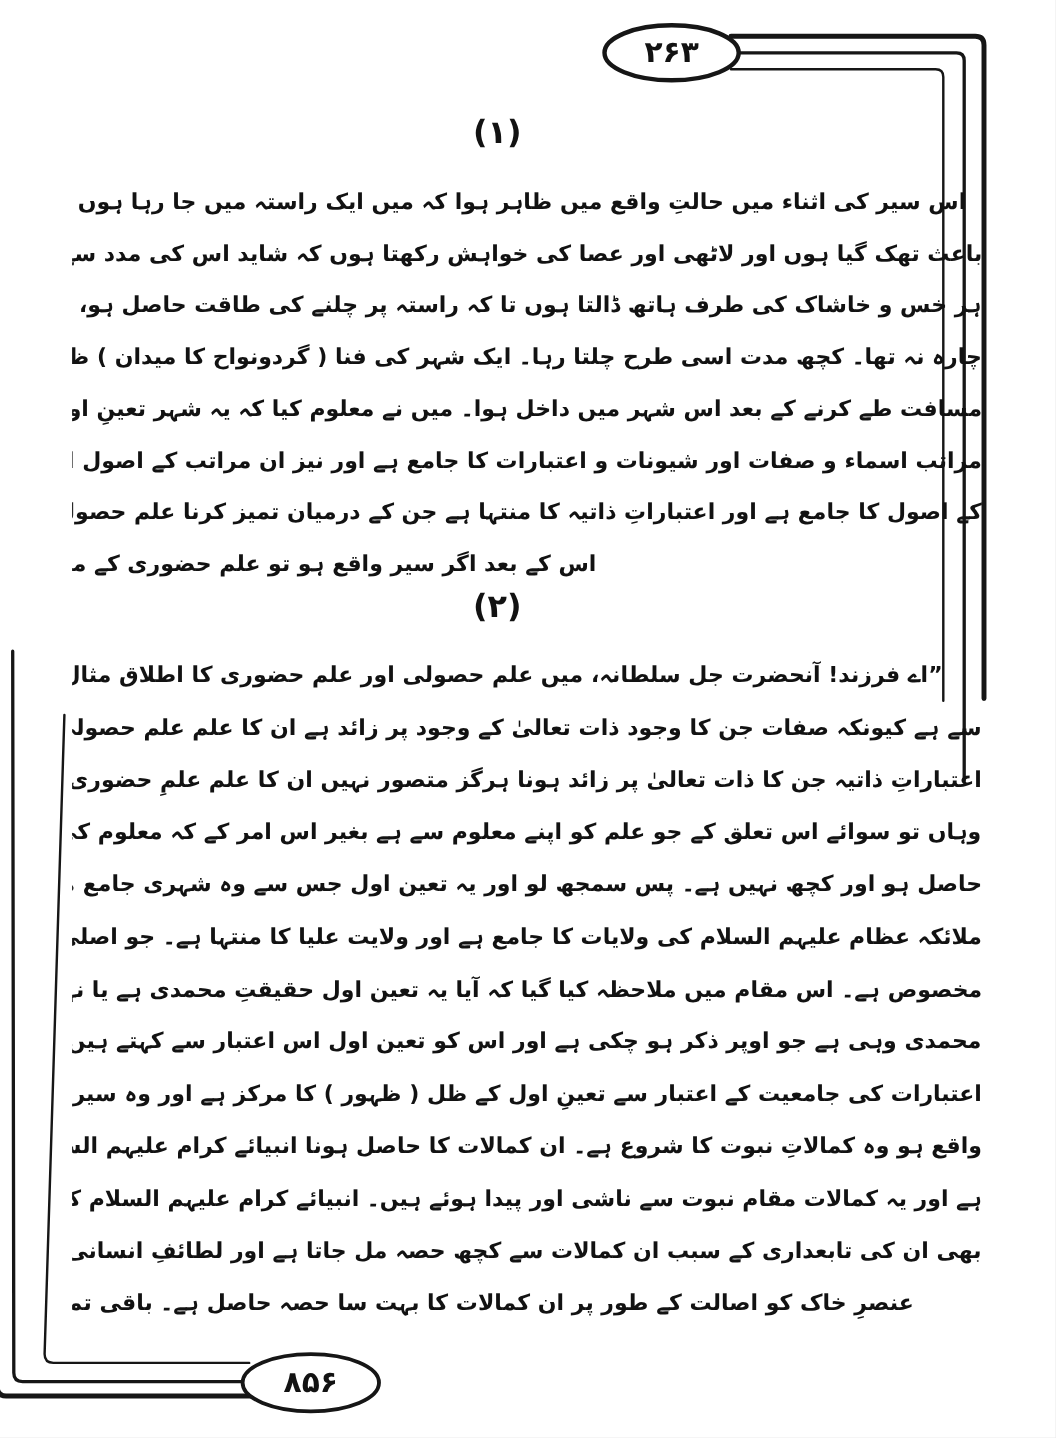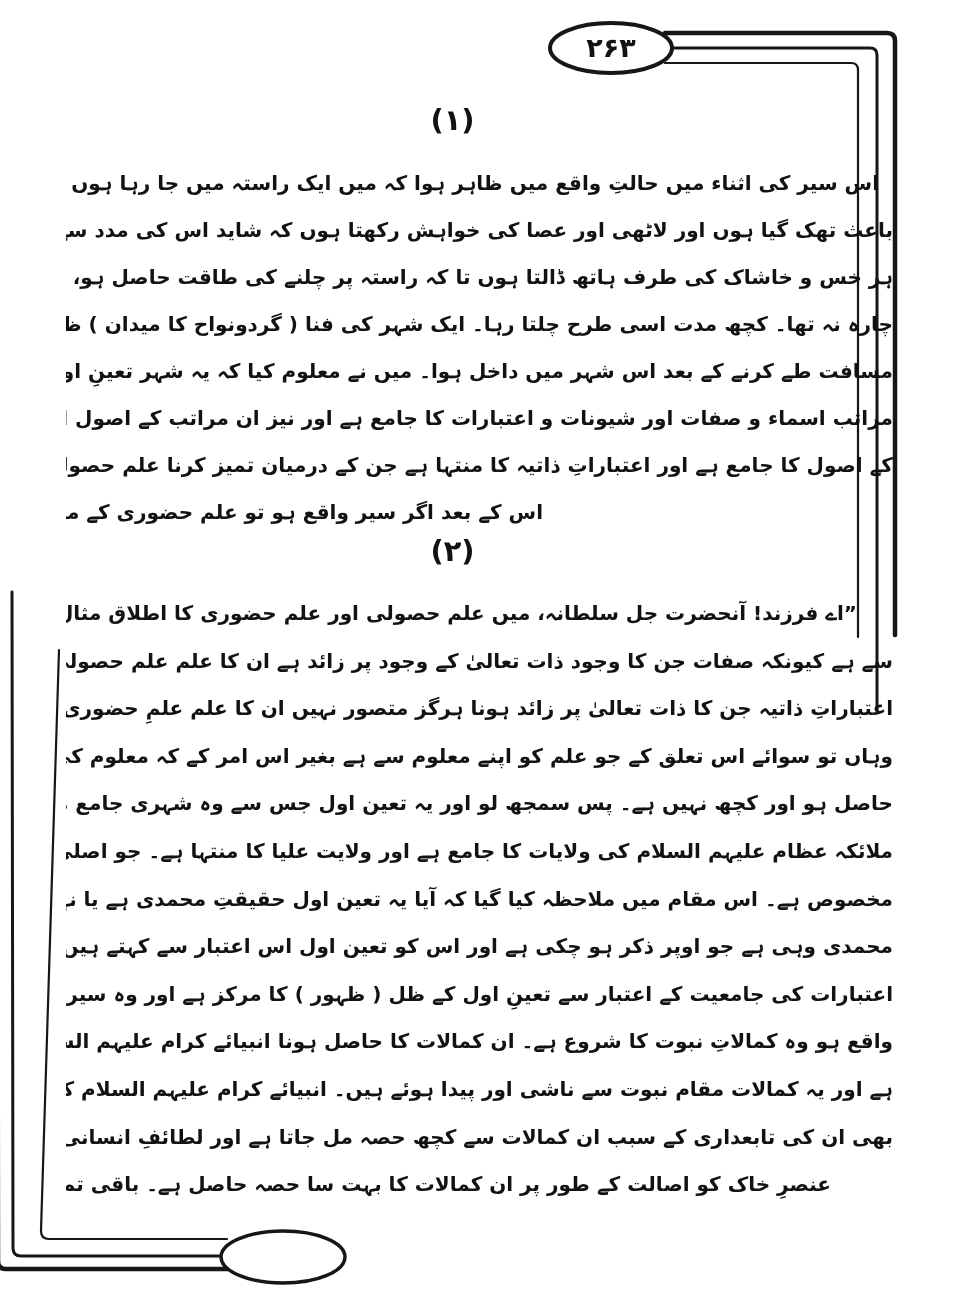--- a/index.html
+++ b/index.html
@@ -116,14 +116,15 @@
     <div class="line">ملائکہ عظام علیہم السلام کی ولایات کا جامع ہے اور ولایت علیا کا منتہا ہے۔ جو اصلی طور ملائے اعلیٰ کے ساتھ</div>
     <div class="line">مخصوص ہے۔ اس مقام میں ملاحظہ کیا گیا کہ آیا یہ تعین اول حقیقتِ محمدی ہے یا نہیں تو معلوم ہوا کہ حقیقت</div>
     <div class="line">محمدی وہی ہے جو اوپر ذکر ہو چکی ہے اور اس کو تعین اول اس اعتبار سے کہتے ہیں کہ اسماء و صفات و شیونات و</div>
     <div class="line">اعتبارات کی جامعیت کے اعتبار سے تعینِ اول کے ظل ( ظہور ) کا مرکز ہے اور وہ سیر جو اس شہر کے اوپر</div>
     <div class="line">واقع ہو وہ کمالاتِ نبوت کا شروع ہے۔ ان کمالات کا حاصل ہونا انبیائے کرام علیہم السلام کے ساتھ مخصوص</div>
     <div class="line">ہے اور یہ کمالات مقام نبوت سے ناشی اور پیدا ہوئے ہیں۔ انبیائے کرام علیہم السلام کے کامل تابعداروں کو</div>
     <div class="line">بھی ان کی تابعداری کے سبب ان کمالات سے کچھ حصہ مل جاتا ہے اور لطائفِ انسانی کے درمیان</div>
     <div class="line inset-right">عنصرِ خاک کو اصالت کے طور پر ان کمالات کا بہت سا حصہ حاصل ہے۔ باقی تمام اجزائے انسانی خواہ وہ</div>
   </div>
 
+  <div class="page-number bottom">۸۵۶</div>
 
 </div>
 
 </body></html>

